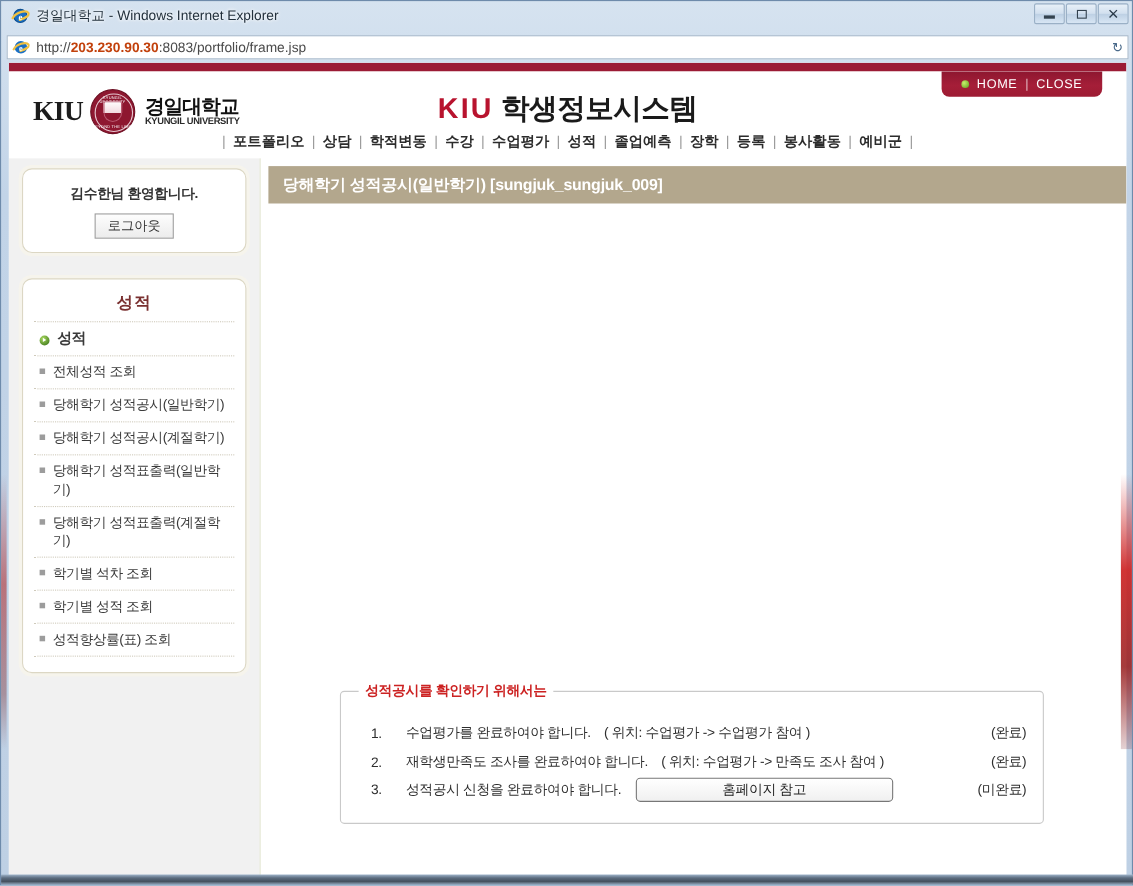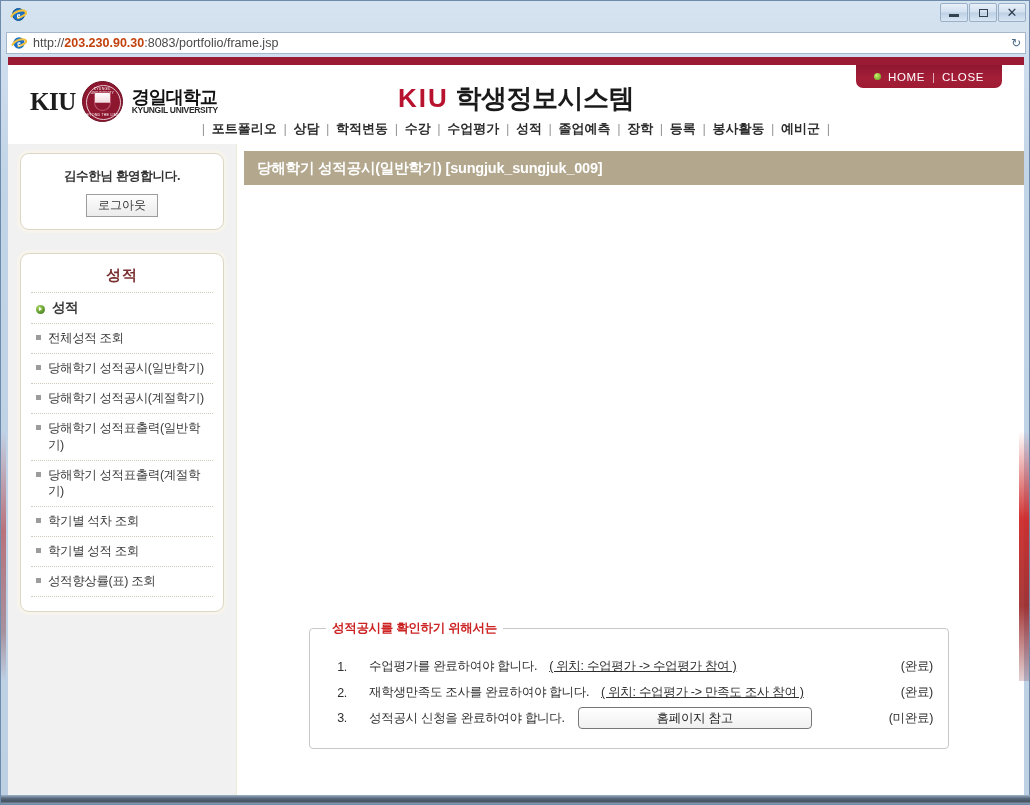--- a/index.html
+++ b/index.html
@@ -288,21 +288,21 @@
     position: absolute; left: 0; width: 640px;
     display: flex; align-items: center;
     font-size: 12.5px; color: #2e2e2e;
     letter-spacing: -0.3px;
   }
   #notice-row-1 { top: 29px; }
   #notice-row-2 { top: 55px; }
   #notice-row-3 { top: 78px; }
   .notice-num { width: 43px; text-align: right; padding-right: 6px; flex: none; }
   .notice-main { flex: none; margin-left: 16px; }
-  .notice-where { padding-left: 12px; flex: none; text-decoration: underline; }
+  .notice-where { padding-left: 12px; flex: none; }
   .notice-status {
     position: absolute; right: 17px;
     font-size: 12.5px; color: #2e2e2e;
   }
   #homepage-ref-btn {
     margin-left: 13px;
     width: 234px; height: 22px;
     font-size: 12.5px; color: #222222;
     background: linear-gradient(to bottom, #ffffff, #f0f0f0);
     border: 1px solid #777777;
@@ -319,20 +319,21 @@
 
   <div id="titlebar">
     <span id="title-icon">
       <svg width="17" height="17" viewBox="0 0 17 17">
         <ellipse cx="8.5" cy="8.5" rx="6" ry="6" fill="#1a6fc4"></ellipse>
         <ellipse cx="8.5" cy="8.5" rx="6" ry="6" fill="none" stroke="#0d4f91" stroke-width="1"></ellipse>
         <path d="M1.5 10.5 C4 5.5, 13.5 2.5, 16 6 C17 8, 13 10.5, 8 12" fill="none" stroke="#f0c040" stroke-width="2.1" stroke-linecap="round"></path>
         <text x="8.5" y="12" font-size="8" font-family="Liberation Serif, serif" fill="#ffffff" text-anchor="middle" font-weight="bold">e</text>
       </svg>
     </span>
+    <span id="titlebar-text">경일대학교 - Windows Internet Explorer</span>
     <div id="window-buttons">
       <div class="winbtn">
           <span class="glyph-min"></span>
         </div>
       <div class="winbtn">
           <span class="glyph-max"></span>
         </div>
       <div class="winbtn">
           <span class="glyph-close">✕</span>
         </div>

